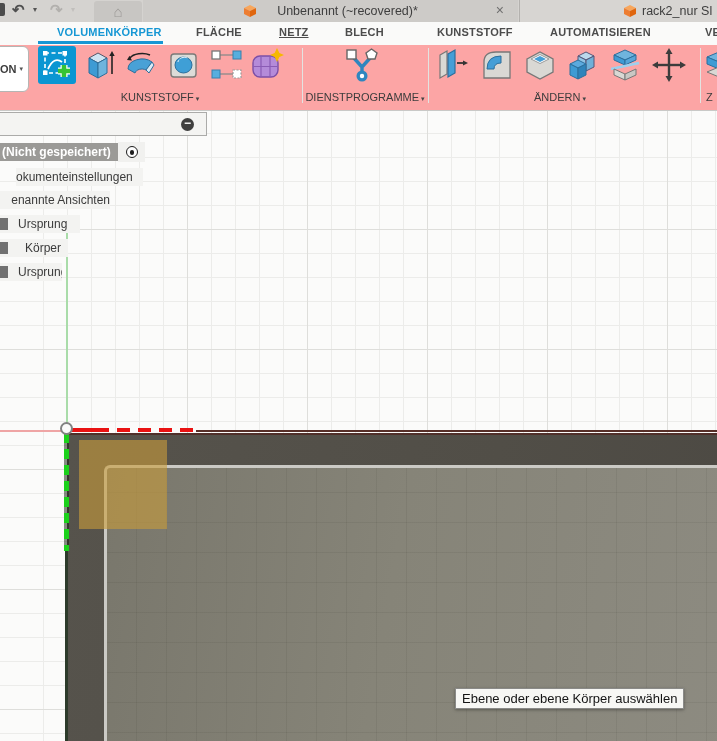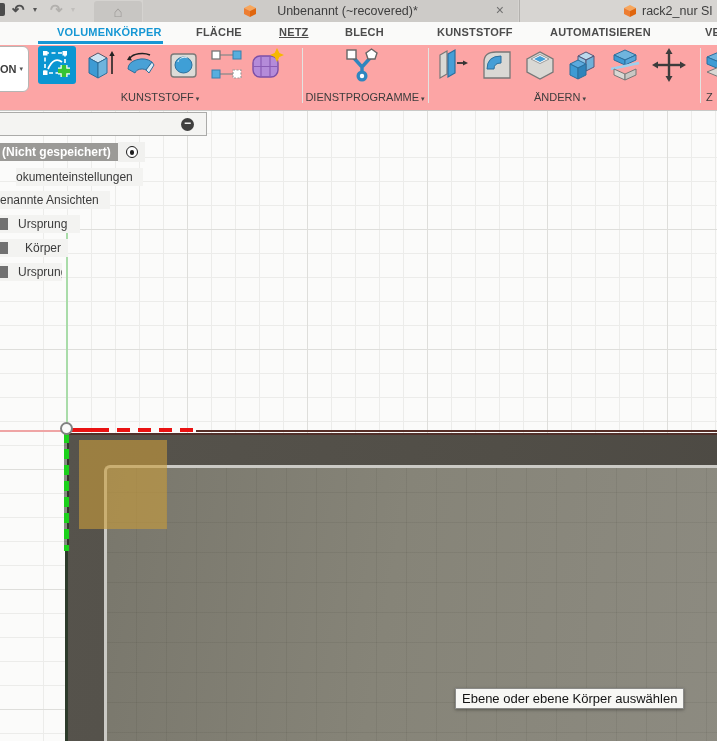--- a/index.html
+++ b/index.html
@@ -82,21 +82,21 @@
 
   
   .b-bar { position:absolute; left:-4px; top:112px; width:211px; height:24px; background:#f4f4f2; border:1px solid #ababa9; z-index:6; }
   .b-collapse { position:absolute; right:12px; top:5px; width:13px; height:13px; background:#3f3f3f; border-radius:50%; color:#fff; font-size:12px; line-height:11px; text-align:center; font-weight:700; }
   .b-root-box { position:absolute; left:0; top:143px; width:118px; height:18px; background:#9b9a97; color:#ffffff; font-size:12px; font-weight:700; line-height:18px; padding-left:2px; white-space:nowrap; overflow:hidden; z-index:6; }
   .b-root-chip { position:absolute; left:118px; top:142px; width:27px; height:20px; background:#f1f1ef; z-index:6; display:flex; align-items:center; justify-content:center; }
   .radio-icon { width:12px; height:12px; border:1.6px solid #1d1d1d; border-radius:50%; background:#fdfdfd; position:relative; }
   .radio-icon::after { content:""; position:absolute; left:3px; top:3px; width:4.5px; height:4.5px; background:#1d1d1d; border-radius:50%; }
   .b-row { position:absolute; height:18px; background:#f3f3f1; font-size:12px; color:#3b3b3b; line-height:18px; white-space:nowrap; overflow:hidden; z-index:6; }
   .b-r0{left:0; top:168px; width:127px;margin-left:16px;}
-  .b-r1{left:0; top:191px; width:110px;}
+  .b-r1{left:0; top:191px; width:110px;text-align:right;}
   .b-r2{left:0; top:215px; width:80px; padding-left:18px;}
   .b-r3{left:0; top:239px; width:68px; padding-left:18px;text-align:center;}
   .b-r4{left:0; top:263px; width:62px; padding-left:18px;}
   .b-sq { position:absolute; left:0; top:3px; width:8px; height:12px; background:#717171; }
 </style>
 </head>
 <body>
 
 <div class="app">
 

